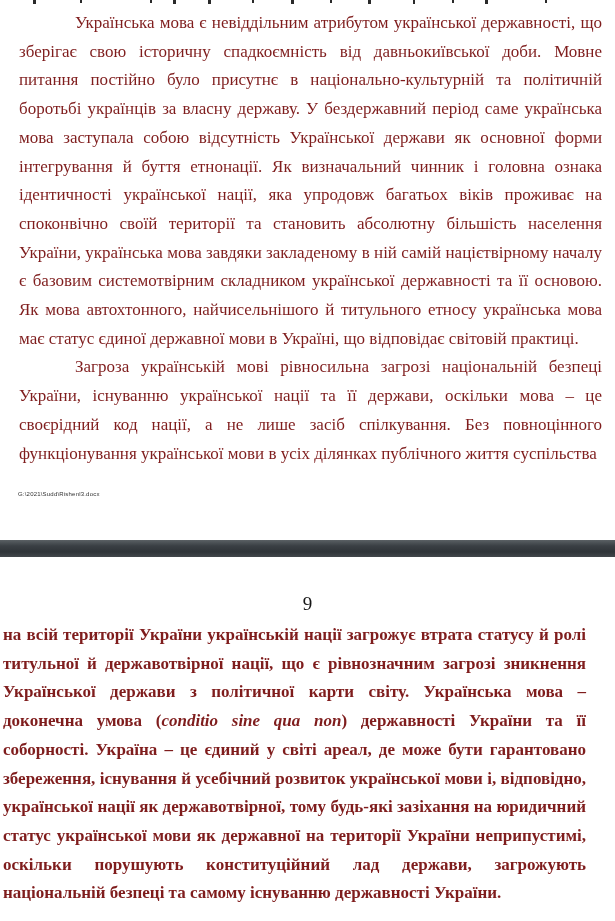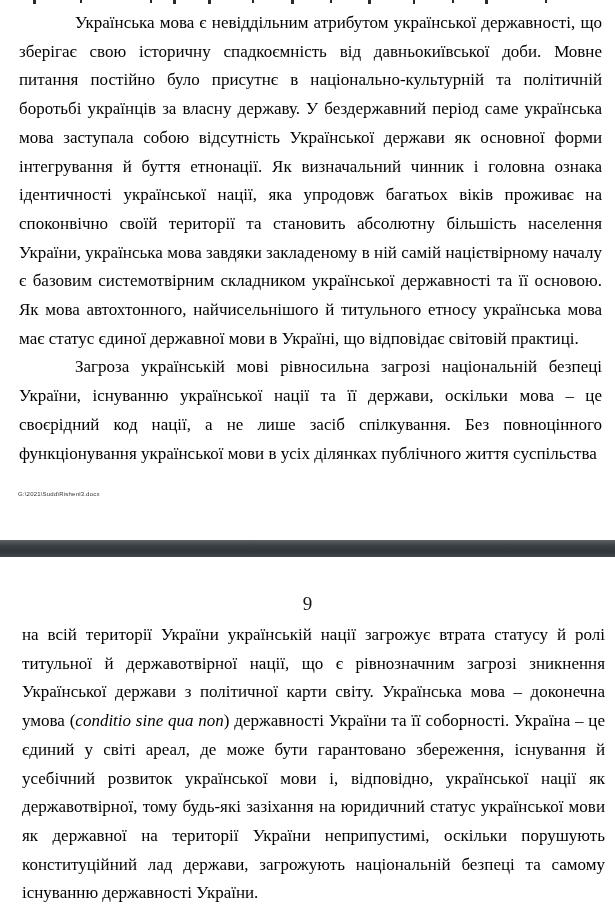--- a/index.html
+++ b/index.html
@@ -13,21 +13,21 @@
     height: 921px;
     background: #ffffff;
     overflow: hidden;
     font-family: "Liberation Serif", serif;
     color: #161616;
   }
   .doc-text {
     font-size: 17px;
     line-height: 28.7px;
     text-align: justify;
-    color: #000000;
+    color: #7f1d1d;
   }
   .doc-text p {
     margin: 0;
   }
   .para-indent {
     text-indent: 56px;
   }
   #text-block-1 {
     position: absolute;
     top: 9px;
@@ -69,22 +69,23 @@
     top: 593px;
     left: 0;
     width: 615px;
     text-align: center;
     font-size: 19px;
     color: #161616;
   }
   #text-block-2 {
     position: absolute;
     top: 621px;
-    left: 22px;
+    left: 3px;
     width: 583px;
+    font-weight: bold;
   }
   .italic {
     font-style: italic;
   }
 </style>
 </head>
 <body>
 
 <div id="screen">
 

